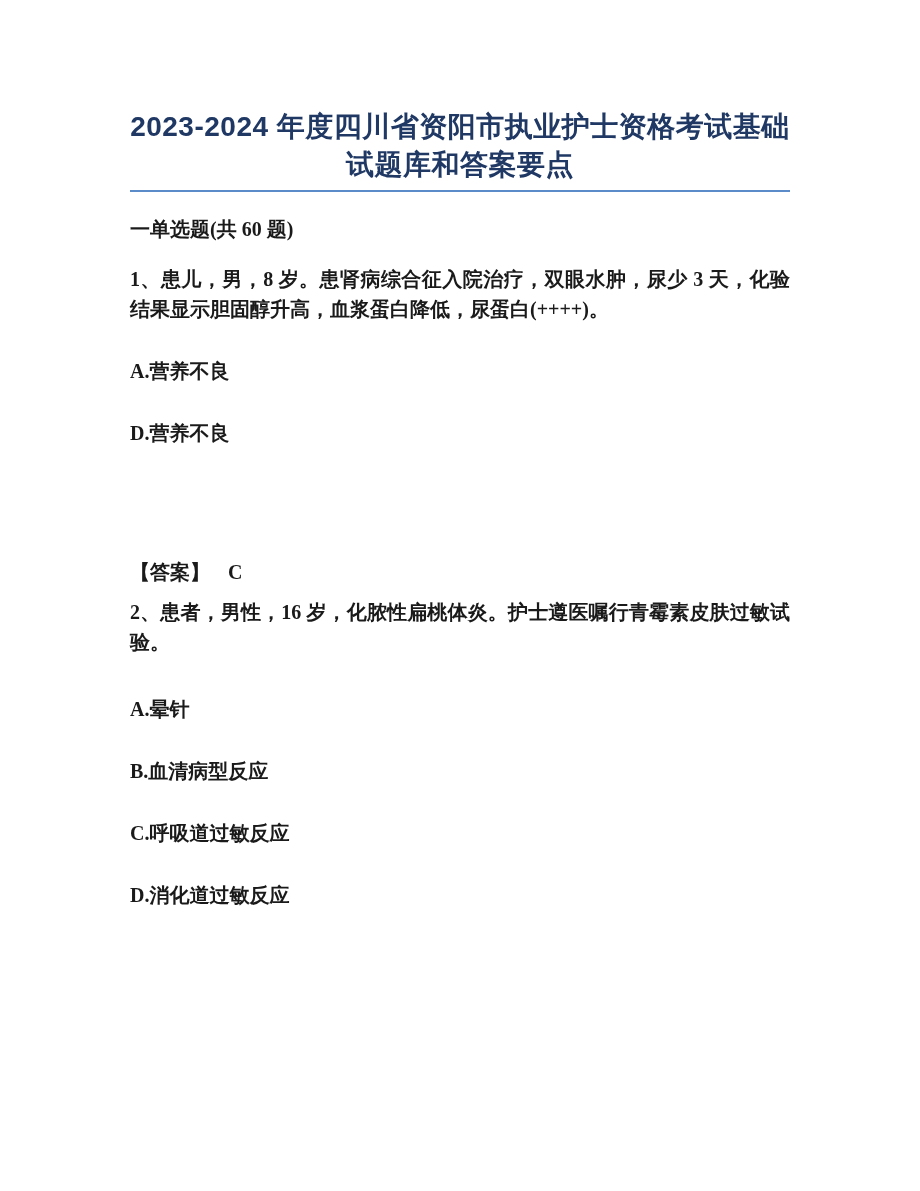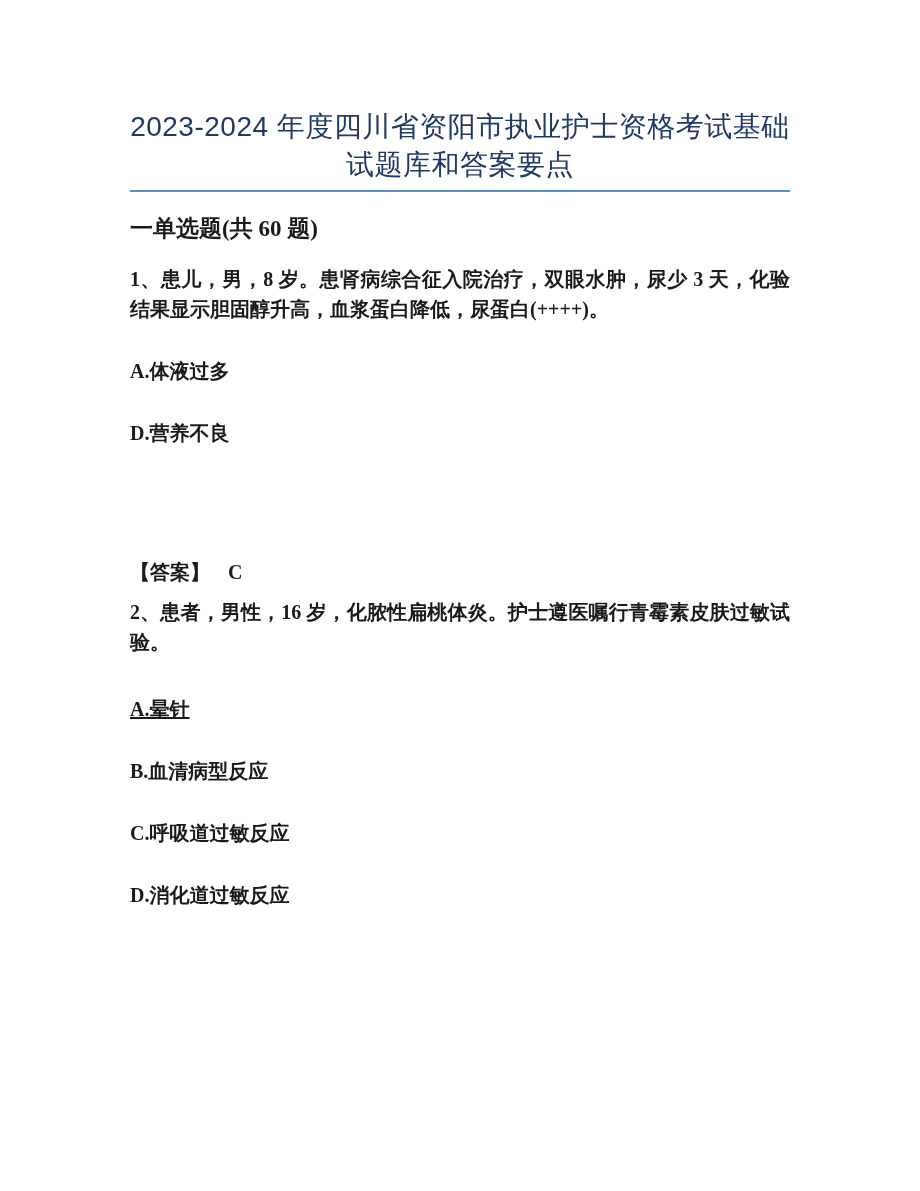--- a/index.html
+++ b/index.html
@@ -19,53 +19,52 @@
     width: 920px;
     min-height: 1191px;
     padding: 108px 130px 40px 130px;
     background: #ffffff;
   }
   .doc-title {
     margin: 0;
     font-family: "Liberation Sans", sans-serif;
     font-size: 28px;
     line-height: 38px;
-    font-weight: normal;
+    font-weight: bold;
     text-align: center;
     color: #1f3864;
     letter-spacing: 0.5px;
   }
   .title-divider {
     height: 0;
     border: none;
     border-top: 2px solid #5b8bc9;
     margin: 6px 0 0 0;
   }
   .section-header {
     margin: 22px 0 0 0;
-    font-size: 23px;
+    font-size: 20px;
     line-height: 30px;
     font-weight: bold;
   }
   .stem {
     margin: 20px 0 0 0;
     font-size: 20px;
     line-height: 30px;
     font-weight: bold;
     text-align: justify;
   }
   .option {
     margin: 32px 0 0 0;
     font-size: 20px;
     line-height: 30px;
     font-weight: bold;
   }
   .option.first-gap-lg {
     margin-top: 37px;
-    text-decoration: underline;
   }
   .answer-line {
     margin: 109px 0 0 0;
     font-size: 20px;
     line-height: 30px;
     font-weight: bold;
   }
   .answer-line .answer-value {
     margin-left: 18px;
     font-family: "Liberation Serif", serif;
@@ -83,21 +82,21 @@
     <h1 class="doc-title">2023-2024 年度四川省资阳市执业护士资格考试基础试题库和答案要点</h1>
     <hr class="title-divider">
   </header>
 
   <main>
 
     <p class="section-header">一单选题(共 60 题)</p>
 
     <section>
       <p class="stem">1、患儿，男，8 岁。患肾病综合征入院治疗，双眼水肿，尿少 3 天，化验结果显示胆固醇升高，血浆蛋白降低，尿蛋白(++++)。</p>
-      <p class="option">A.体液过多</p>
+      <p class="option">A.营养不良</p>
       <p class="option">D.营养不良</p>
       <p class="answer-line"><span>【答案】</span><span class="answer-value">C</span></p>
     </section>
 
     <section>
       <p class="stem after-answer">2、患者，男性，16 岁，化脓性扁桃体炎。护士遵医嘱行青霉素皮肤过敏试验。</p>
       <p class="option first-gap-lg">A.晕针</p>
       <p class="option">B.血清病型反应</p>
       <p class="option">C.呼吸道过敏反应</p>
       <p class="option">D.消化道过敏反应</p>

